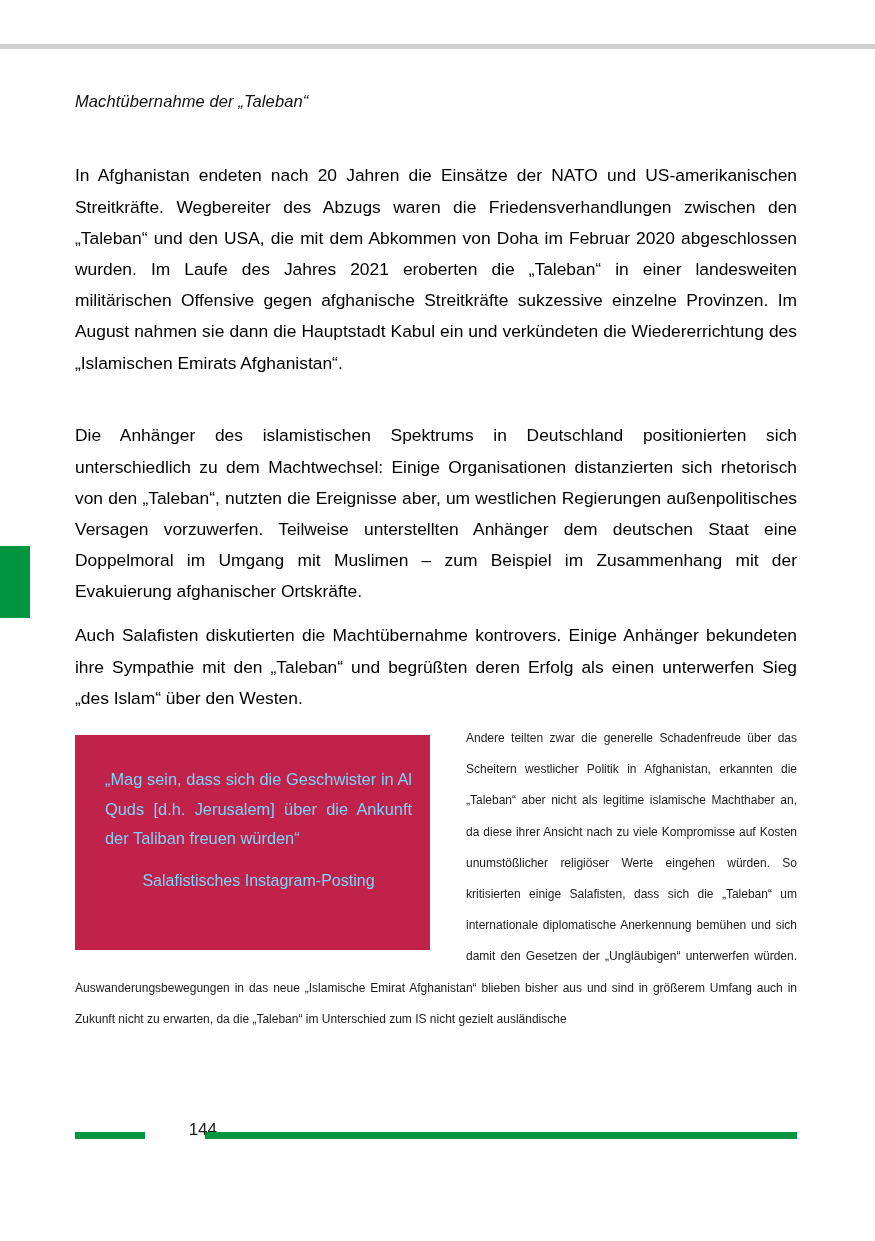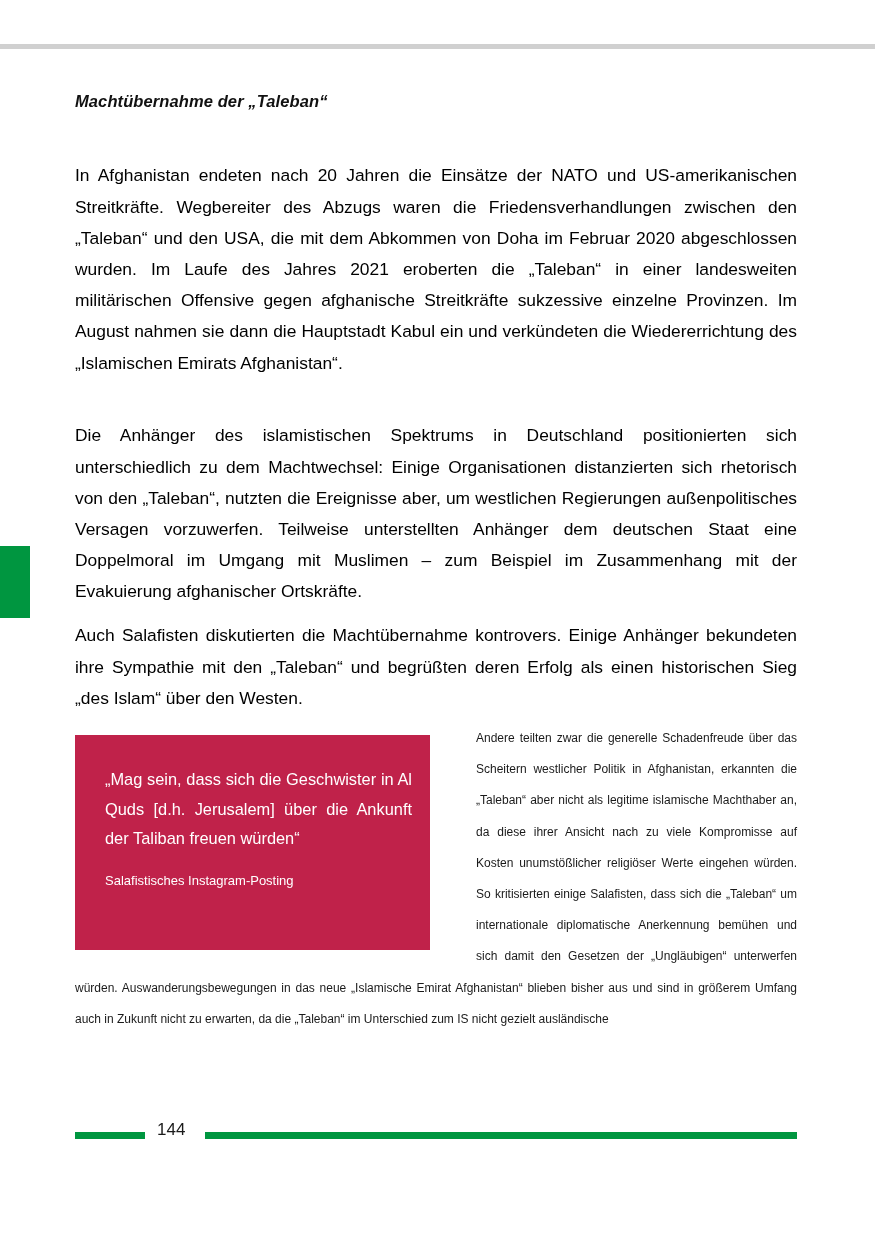--- a/index.html
+++ b/index.html
@@ -43,21 +43,21 @@
     width: 722px;
     height: 1241px;
   }
 
   .heading {
     position: absolute;
     top: 92px;
     left: 0;
     width: 722px;
     font-size: 16.5px;
-    font-weight: bold;
+    font-weight: normal;
     font-style: italic;
     letter-spacing: 0.1px;
     color: #111111;
   }
 
   .body-text {
     font-size: 17.4px;
     line-height: 31.2px;
     text-align: justify;
     text-justify: inter-word;
@@ -77,35 +77,36 @@
     position: absolute;
     top: 723px;
     left: 0;
     width: 722px;
   }
   .quote-box {
     float: left;
     width: 355px;
     height: 215px;
     background: #c0224a;
-    color: #ffffff;
+    color: #7dd3fc;
     box-sizing: border-box;
     padding: 30px 18px 0 30px;
-    margin: 12px 46px 0 0;
+    margin: 12px 36px 0 0;
   }
   .quote-text {
     font-size: 16.4px;
     line-height: 29.5px;
     text-align: justify;
     text-justify: inter-word;
   }
   .quote-source {
     margin-top: 17px;
-    font-size: 13px;
+    font-size: 16px;
     line-height: 20px;
+    text-align: center;
   }
   .wrap-text {
     font-size: 12px;
     line-height: 31.2px;
     text-align: justify;
     text-justify: inter-word;
   }
   .clearfix::after {
     content: "";
     display: block;
@@ -126,21 +127,21 @@
     top: 4px;
     width: 70px;
     height: 7px;
     background: #009640;
   }
   .footer .page-num {
     position: absolute;
     left: 82px;
     top: -8px;
     width: 60px;
-    text-align: left;
+    text-align: right;
     font-size: 17px;
     color: #1a1a1a;
   }
   .footer .bar-right {
     position: absolute;
     left: 130px;
     top: 4px;
     width: 592px;
     height: 7px;
     background: #009640;
@@ -151,21 +152,21 @@
 
 <div class="top-rule"></div>
 <div class="edge-tab"></div>
 
 <div class="page">
 
   <div class="heading">Machtübernahme der „Taleban“</div>
 
   <p class="para body-text" id="para-1">In Afghanistan endeten nach 20 Jahren die Einsätze der NATO und US-amerikanischen Streitkräfte. Wegbereiter des Abzugs waren die Friedensverhandlungen zwischen den „Taleban“ und den USA, die mit dem Abkommen von Doha im Februar 2020 abgeschlossen wurden. Im Laufe des Jahres 2021 eroberten die „Taleban“ in einer landesweiten militärischen Offensive gegen afghanische Streitkräfte sukzessive einzelne Provinzen. Im August nahmen sie dann die Hauptstadt Kabul ein und verkündeten die Wiedererrichtung des „Islamischen Emirats Afghanistan“.</p>
   <p class="para body-text" id="para-2">Die Anhänger des islamistischen Spektrums in Deutschland positionierten sich unterschiedlich zu dem Machtwechsel: Einige Organisationen distanzierten sich rhetorisch von den „Taleban“, nutzten die Ereignisse aber, um westlichen Regierungen außenpolitisches Versagen vorzuwerfen. Teilweise unterstellten Anhänger dem deutschen Staat eine Doppelmoral im Umgang mit Muslimen – zum Beispiel im Zusammenhang mit der Evakuierung afghanischer Ortskräfte.</p>
-  <p class="para body-text" id="para-3">Auch Salafisten diskutierten die Machtübernahme kontrovers. Einige Anhänger bekundeten ihre Sympathie mit den „Taleban“ und begrüßten deren Erfolg als einen historischen Sieg „des Islam“ über den Westen.</p>
+  <p class="para body-text" id="para-3">Auch Salafisten diskutierten die Machtübernahme kontrovers. Einige Anhänger bekundeten ihre Sympathie mit den „Taleban“ und begrüßten deren Erfolg als einen unterwerfen Sieg „des Islam“ über den Westen.</p>
 
   <div class="wrap-section clearfix">
     <div class="quote-box">
       <div class="quote-text">„Mag sein, dass sich die Geschwister in Al Quds [d.h. Jerusalem] über die Ankunft der Taliban freuen würden“</div>
       <div class="quote-source">Salafistisches Instagram-Posting</div>
     </div>
     <div class="wrap-text">Andere teilten zwar die generelle Schadenfreude über das Scheitern westlicher Politik in Afghanistan, erkannten die „Taleban“ aber nicht als legitime islamische Machthaber an, da diese ihrer Ansicht nach zu viele Kompromisse auf Kosten unumstößlicher religiöser Werte eingehen würden. So kritisierten einige Salafisten, dass sich die „Taleban“ um internationale diplomatische Anerkennung bemühen und sich damit den Gesetzen der „Ungläubigen“ unterwerfen würden. Auswanderungsbewegungen in das neue „Islamische Emirat Afghanistan“ blieben bisher aus und sind in größerem Umfang auch in Zukunft nicht zu erwarten, da die „Taleban“ im Unterschied zum IS nicht gezielt ausländische</div>
   </div>
 
 </div>

